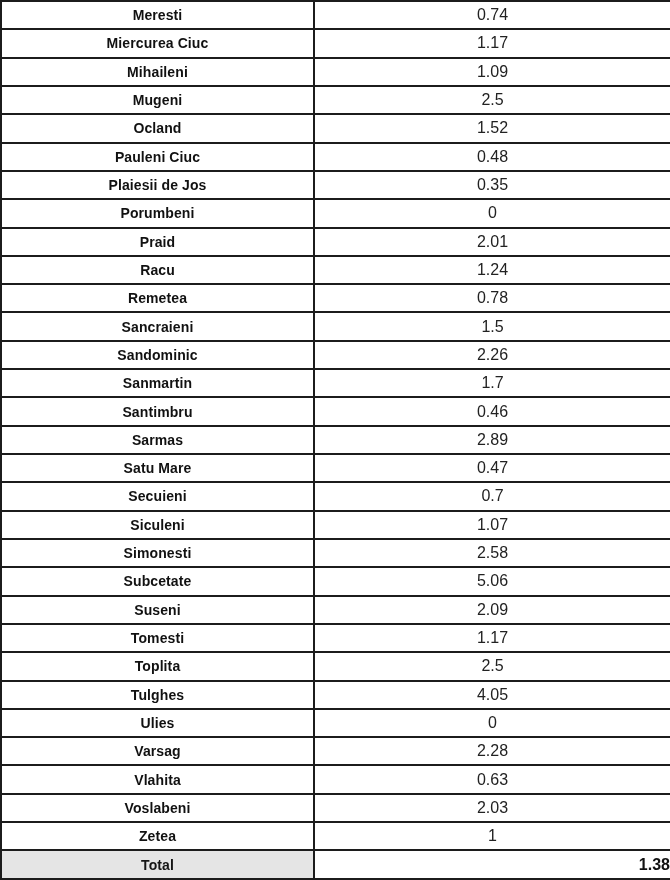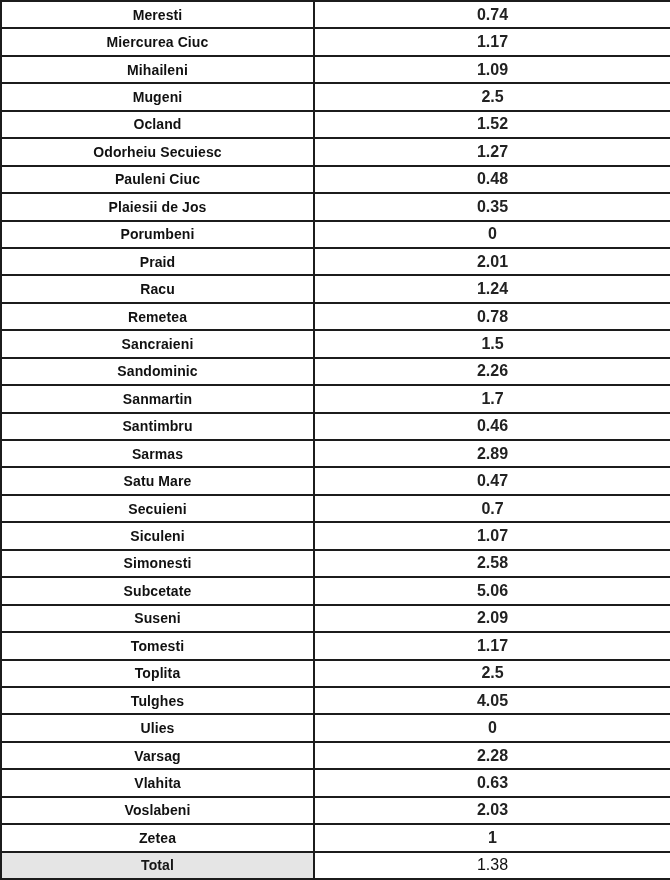--- a/index.html
+++ b/index.html
@@ -28,31 +28,32 @@
     white-space: nowrap;
     overflow: hidden;
   }
   td.name-cell {
     font-weight: 700;
     font-size: 14px;
     color: #111111;
     letter-spacing: 0.1px;
   }
   td.value-cell {
-    font-weight: 700;
+    font-weight: 400;
     font-size: 16px;
     color: #222222;
   }
   tr.total-row td.name-cell {
     background: #e5e5e5;
     color: #151515;
   }
   tr.total-row td.value-cell {
-    font-weight: 400;
+    font-weight: 700;
     color: #111111;
+    text-align: right;
   }
 </style>
 </head>
 <body>
 
 <table class="data-table">
   <colgroup>
     <col class="col-name">
     <col class="col-value">
   </colgroup>
@@ -69,24 +70,20 @@
         <td class="name-cell">Mihaileni</td>
         <td class="value-cell">1.09</td>
       </tr>
       <tr>
         <td class="name-cell">Mugeni</td>
         <td class="value-cell">2.5</td>
       </tr>
       <tr>
         <td class="name-cell">Ocland</td>
         <td class="value-cell">1.52</td>
-      </tr>
-      <tr>
-        <td class="name-cell">Odorheiu Secuiesc</td>
-        <td class="value-cell">1.27</td>
       </tr>
       <tr>
         <td class="name-cell">Pauleni Ciuc</td>
         <td class="value-cell">0.48</td>
       </tr>
       <tr>
         <td class="name-cell">Plaiesii de Jos</td>
         <td class="value-cell">0.35</td>
       </tr>
       <tr>

